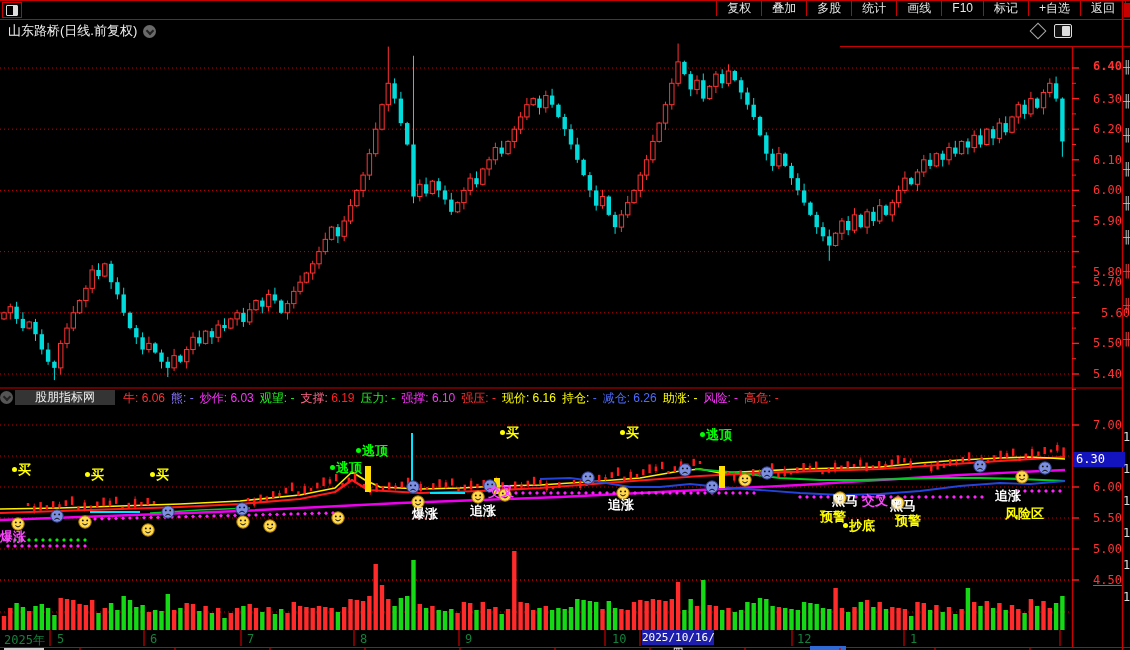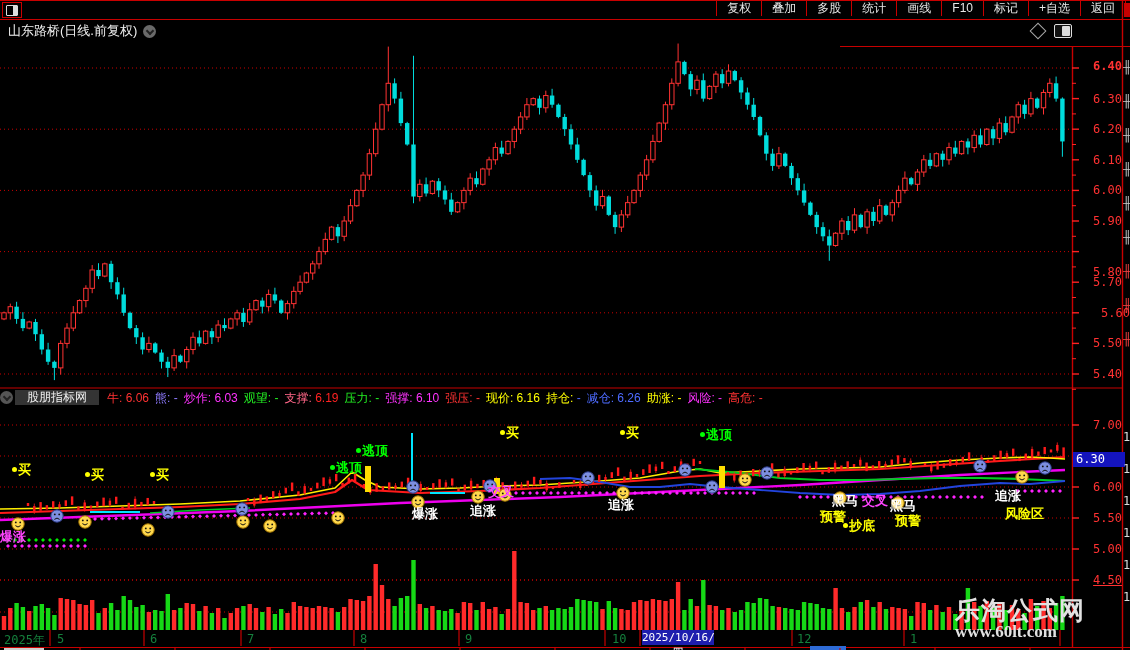--- a/index.html
+++ b/index.html
@@ -24,21 +24,21 @@
   #title{color:#f0f0f0;font-size:13px;}
   .chev-circle{width:13px;height:13px;border-radius:50%;background:#6a6a6a;position:relative;}
   .chev-circle:after{content:"";position:absolute;left:3.5px;top:3.5px;width:4px;height:4px;
       border-right:2px solid #222;border-bottom:2px solid #222;transform:rotate(45deg);}
   #tr-icons{left:1032px;top:24px;display:flex;gap:10px;align-items:center;}
   .diamond{width:10px;height:10px;border:1px solid #aaa;transform:rotate(45deg);}
   .panel-ic{width:16px;height:12px;border:1px solid #ddd;border-radius:2px;position:relative;background:#111;}
   .panel-ic:after{content:"";position:absolute;right:1px;top:1px;bottom:1px;width:8px;background:#ddd;border-radius:1px;}
   
   #ind-header{left:0;top:389px;width:1070px;height:16px;display:flex;align-items:center;gap:2px;overflow:hidden;}
-  #ind-name{color:#f0f0f0;font-size:12px;background:#343434;padding:0 12px;height:15px;line-height:15px;}
+  #ind-name{color:#f0f0f0;font-size:12px;background:#343434;padding:0 20px;height:15px;line-height:15px;}
   .fld{font-size:12px;white-space:nowrap;margin-left:6px;}
   
   .ylab{position:absolute;width:46px;text-align:right;font-size:12px;color:#ff3232;}
   .xlab{position:absolute;font-size:12px;color:#15803d;top:632px;}
   #cur-box{left:1073px;top:452px;width:49px;height:15px;background:#1414bE;color:#fff;
            font-size:12px;text-align:left;padding-left:3px;line-height:15px;z-index:5;}
   #date-box{left:642px;top:630px;width:72px;height:15px;background:#1e1eae;color:#fff;
             font-size:11px;text-align:center;line-height:15px;z-index:5;}
   
   .plab{position:absolute;font-size:13px;font-weight:bold;white-space:nowrap;z-index:4;}
@@ -1171,24 +1171,20 @@
       <div class="plab" style="left: 832px; top: 492px; color: rgb(255, 255, 255);">黑马</div>
       <div class="plab" style="left: 862px; top: 492px; color: rgb(255, 68, 255);">交叉</div>
       <div class="plab" style="left: 890px; top: 497px; color: rgb(255, 255, 255);">黑马</div>
       <div class="plab" style="left: 820px; top: 508px; color: rgb(255, 255, 0);">预警</div>
       <div class="plab" style="left: 895px; top: 512px; color: rgb(255, 255, 0);">预警</div>
       <div class="plab" style="left: 843px; top: 517px; color: rgb(255, 255, 0);"><span class="dot" style="background: rgb(255, 255, 0);"></span>抄底</div>
       <div class="plab" style="left: 995px; top: 487px; color: rgb(255, 255, 255);">追涨</div>
       <div class="plab" style="left: 1005px; top: 505px; color: rgb(255, 255, 0);">风险区</div>
     </div>
 
-  <div id="wm" class="abs">
-    <div id="wm1">乐淘公式网</div>
-    <div id="wm2">www.60lt.com</div>
-  </div>
 
   <div id="rstrip" class="abs">
       <div class="rs-g num" style="top: 430px;">1</div>
       <div class="rs-g num" style="top: 462px;">1</div>
       <div class="rs-g num" style="top: 494px;">1</div>
       <div class="rs-g num" style="top: 526px;">1</div>
       <div class="rs-g num" style="top: 558px;">1</div>
       <div class="rs-g num" style="top: 590px;">1</div>
       <div class="rs-g" style="top: 60px; color: rgb(204, 204, 204);">╫</div>
       <div class="rs-g" style="top: 94px; color: rgb(204, 204, 204);">╫</div>

